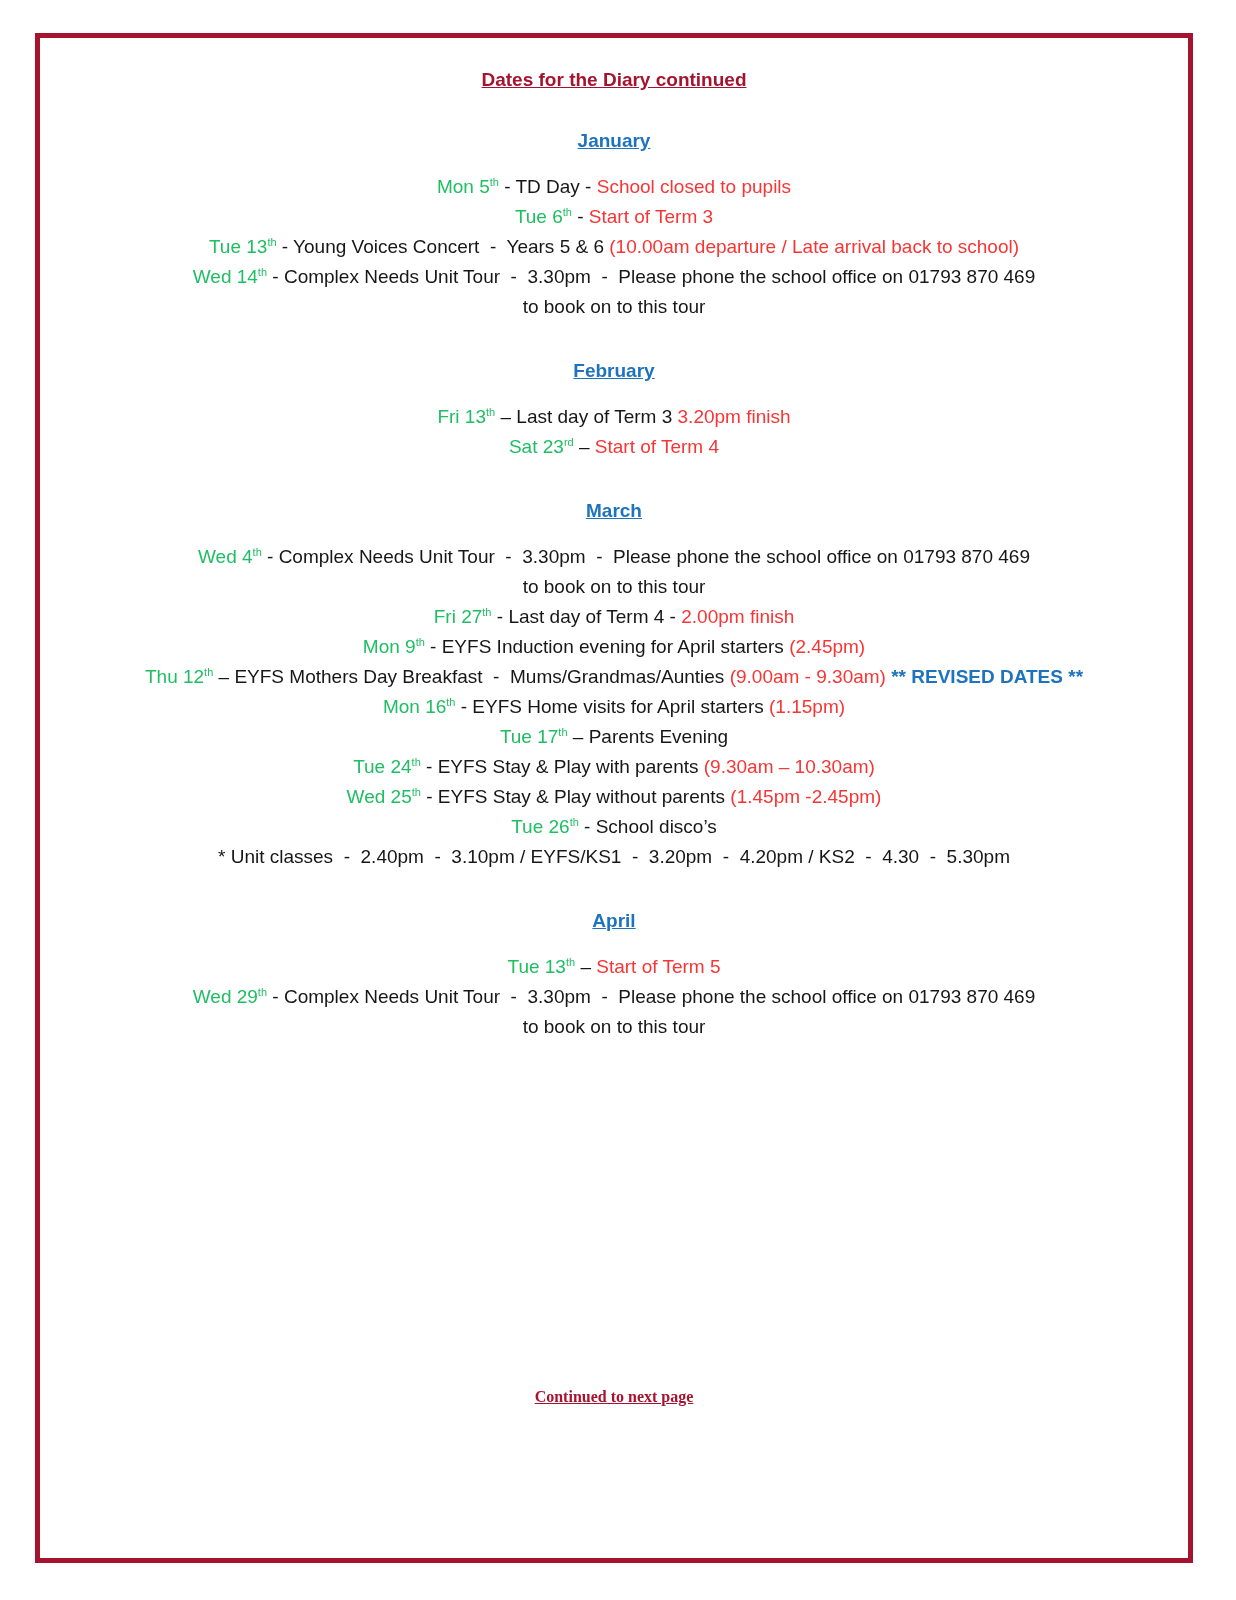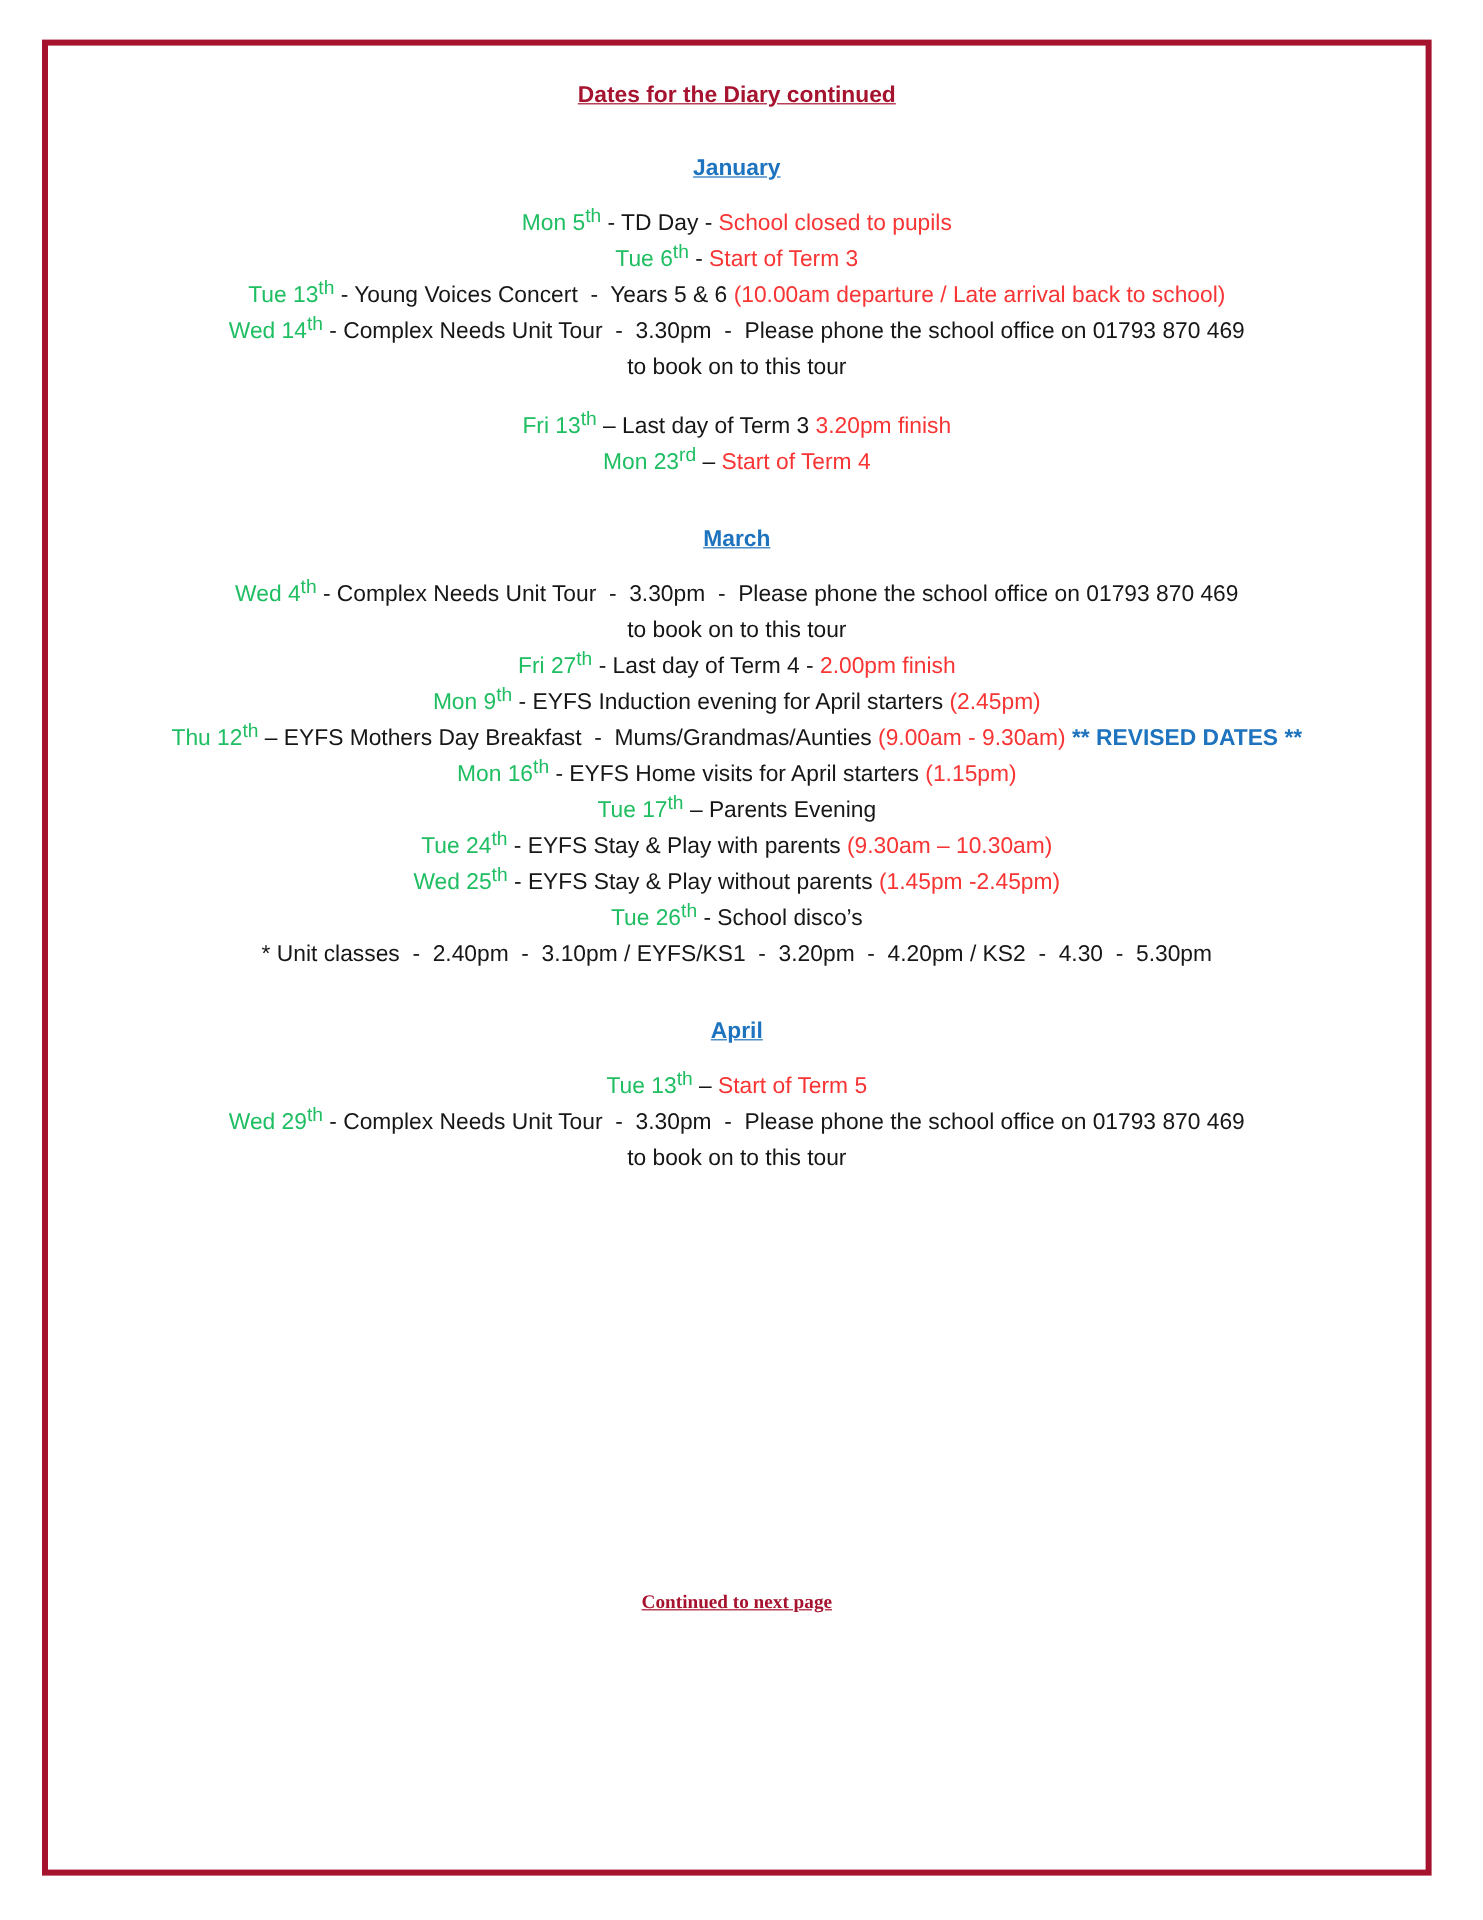--- a/index.html
+++ b/index.html
@@ -51,21 +51,21 @@
   }
   .line{
     font-size:19px;
     line-height:30px;
     color:var(--ink);
     white-space:pre-wrap;
   }
   .seg-d{color:var(--green);}
   .seg-s{
     color:var(--green);
-    font-size:16px;
+    font-size:11px;
     line-height:0;
     vertical-align:7px;
   }
   .seg-t{color:var(--ink);}
   .seg-r{color:var(--red);}
   .seg-ru{color:var(--red);}
   .seg-b{color:var(--blue);font-weight:700;}
   .footer-note{
     margin-top:343px;
     font-size:16px;
@@ -85,23 +85,24 @@
 
     <div>
         <div class="month-heading">January</div>
         <div class="lines">
           <div class="line"><span class="seg-d">Mon 5</span><sup class="seg-s">th</sup><span class="seg-t"> - TD Day - </span><span class="seg-ru">School closed to pupils</span></div>
           <div class="line"><span class="seg-d">Tue 6</span><sup class="seg-s">th</sup><span class="seg-t"> - </span><span class="seg-ru">Start of Term 3</span></div>
           <div class="line"><span class="seg-d">Tue 13</span><sup class="seg-s">th</sup><span class="seg-t"> - Young Voices Concert  -  Years 5 &amp; 6 </span><span class="seg-r">(10.00am departure / Late arrival back to school)</span></div>
           <div class="line"><span class="seg-d">Wed 14</span><sup class="seg-s">th</sup><span class="seg-t"> - Complex Needs Unit Tour  -  3.30pm  -  Please phone the school office on 01793 870 469</span></div>
           <div class="line"><span class="seg-t">to book on to this tour</span></div>
         </div>
+        <div class="month-heading">February</div>
         <div class="lines">
           <div class="line"><span class="seg-d">Fri 13</span><sup class="seg-s">th</sup><span class="seg-t"> – Last day of Term 3 </span><span class="seg-r">3.20pm finish</span></div>
-          <div class="line"><span class="seg-d">Mon 23</span><sup class="seg-s">rd</sup><span class="seg-t"> – </span><span class="seg-ru">Start of Term 4</span></div>
+          <div class="line"><span class="seg-d">Sat 23</span><sup class="seg-s">rd</sup><span class="seg-t"> – </span><span class="seg-ru">Start of Term 4</span></div>
         </div>
         <div class="month-heading">March</div>
         <div class="lines">
           <div class="line"><span class="seg-d">Wed 4</span><sup class="seg-s">th</sup><span class="seg-t"> - Complex Needs Unit Tour  -  3.30pm  -  Please phone the school office on 01793 870 469</span></div>
           <div class="line"><span class="seg-t">to book on to this tour</span></div>
           <div class="line"><span class="seg-d">Fri 27</span><sup class="seg-s">th</sup><span class="seg-t"> - Last day of Term 4 - </span><span class="seg-ru">2.00pm finish</span></div>
           <div class="line"><span class="seg-d">Mon 9</span><sup class="seg-s">th</sup><span class="seg-t"> - EYFS Induction evening for April starters </span><span class="seg-r">(2.45pm)</span></div>
           <div class="line"><span class="seg-d">Thu 12</span><sup class="seg-s">th</sup><span class="seg-t"> – EYFS Mothers Day Breakfast  -  Mums/Grandmas/Aunties </span><span class="seg-r">(9.00am - 9.30am)</span><span class="seg-b"> ** REVISED DATES **</span></div>
           <div class="line"><span class="seg-d">Mon 16</span><sup class="seg-s">th</sup><span class="seg-t"> - EYFS Home visits for April starters </span><span class="seg-r">(1.15pm)</span></div>
           <div class="line"><span class="seg-d">Tue 17</span><sup class="seg-s">th</sup><span class="seg-t"> – Parents Evening</span></div>

